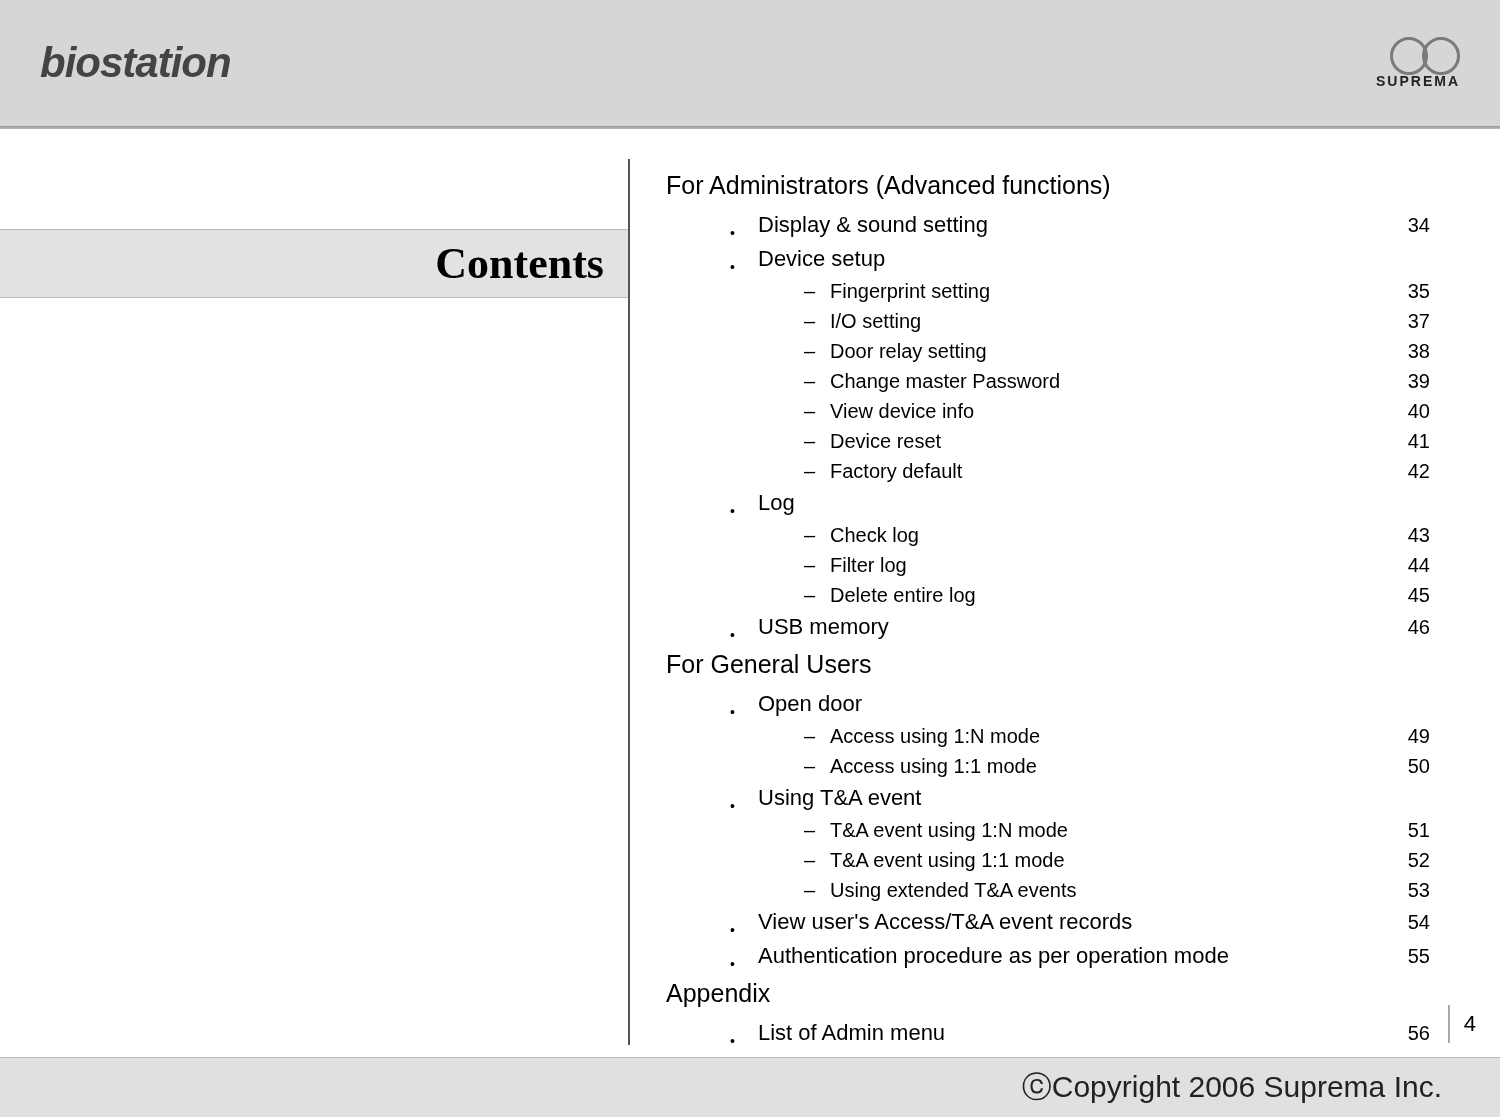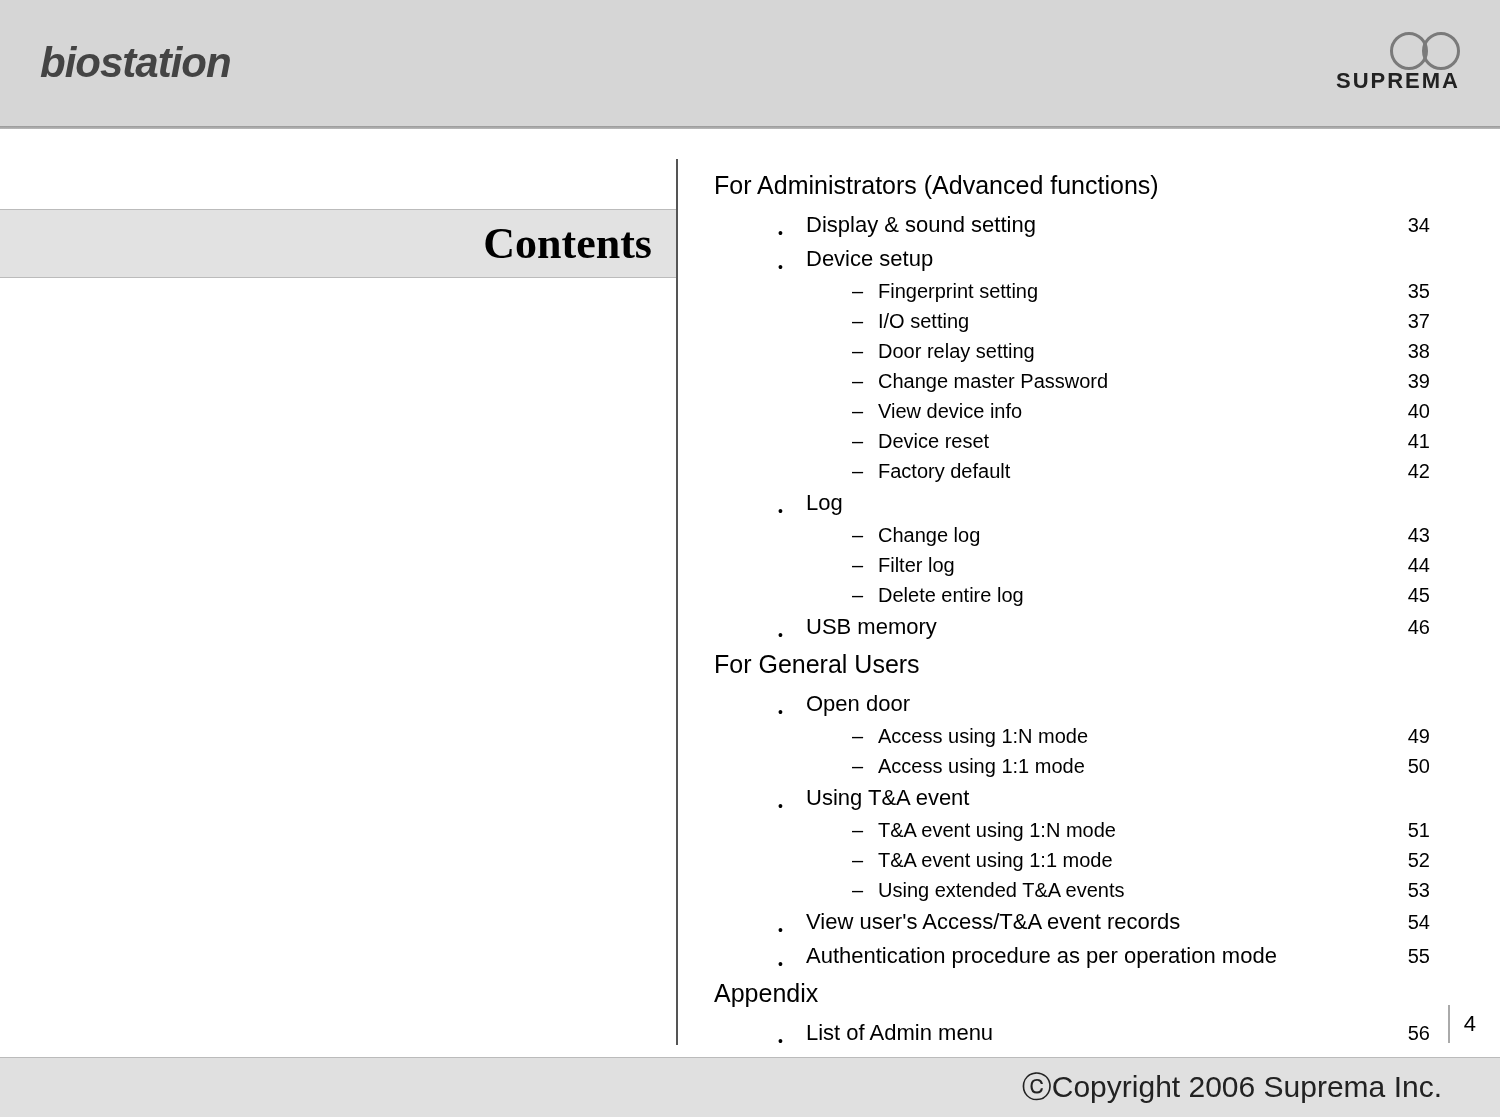--- a/index.html
+++ b/index.html
@@ -11,25 +11,25 @@
   .logo-biostation .swirl { position:absolute; left:-12px; top:-10px; width:54px; height:54px; border-radius:50%;
     background:radial-gradient(circle at 50% 50%, #1aa3d8 0 30%, #5ec9e8 30% 60%, transparent 60%);
     opacity:0.85; z-index:-1; }
   .logo-suprema { text-align:right; }
   .logo-suprema .inf { display:inline-block; position:relative; width:70px; height:34px; }
   .logo-suprema .inf::before,.logo-suprema .inf::after{
     content:""; position:absolute; width:32px; height:32px; border:3px solid #7a7a7a; border-radius:50%; top:0;
   }
   .logo-suprema .inf::before{ left:0; }
   .logo-suprema .inf::after{ right:0; }
-  .logo-suprema .txt{ display:block; font-weight:bold; letter-spacing:2px; font-size:22px; color:#222; margin-top:-2px;}
+  .logo-suprema .txt{ display:block; font-weight:bold; letter-spacing:2px; font-size:14px; color:#222; margin-top:-2px;}
   .hr { height:3px; background:linear-gradient(#999,#bbb); }
   
   .body { display:flex; height:calc(1117px - 98px - 3px - 70px); }
-  .left { width:676px; padding-top:80px; }
+  .left { width:628px; padding-top:100px; }
   .left-title-box { background:#e2e2e2; border-top:1px solid #bbb; border-bottom:1px solid #bbb; padding:8px 24px 8px 0; text-align:right;}
   .left-title { font-family:"Times New Roman",Times,serif; font-size:44px; font-weight:bold; }
   .divider { width:2px; background:#555; margin:30px 36px 30px 0; }
   .right { flex:1; padding:36px 70px 20px 0; }
   .sect { font-size:25px; font-weight:normal; margin:6px 0 8px 0; }
   ul.l1 { list-style:none; margin:0 0 6px 92px; }
   ul.l1 > li { font-size:22px; line-height:34px; position:relative; display:flex; justify-content:space-between; }
   ul.l1 > li::before { content:"•"; position:absolute; left:-28px; font-size:14px; top:8px; }
   ul.l2 { list-style:none; margin:0 0 0 72px; }
   ul.l2 > li { font-size:20px; line-height:30px; position:relative; display:flex; justify-content:space-between; }
@@ -110,21 +110,21 @@
               </li>
           </ul>
         </li>
         <li>
           <span>Log</span>
           <span class="pg"></span>
         </li>
         <li class="nolist" style="display:block;">
           <ul class="l2">
             <li>
-                <span>Change log</span>
+                <span>Check log</span>
                 <span class="pg">43</span>
               </li>
             <li>
                 <span>Filter log</span>
                 <span class="pg">44</span>
               </li>
             <li>
                 <span>Delete entire log</span>
                 <span class="pg">45</span>
               </li>

